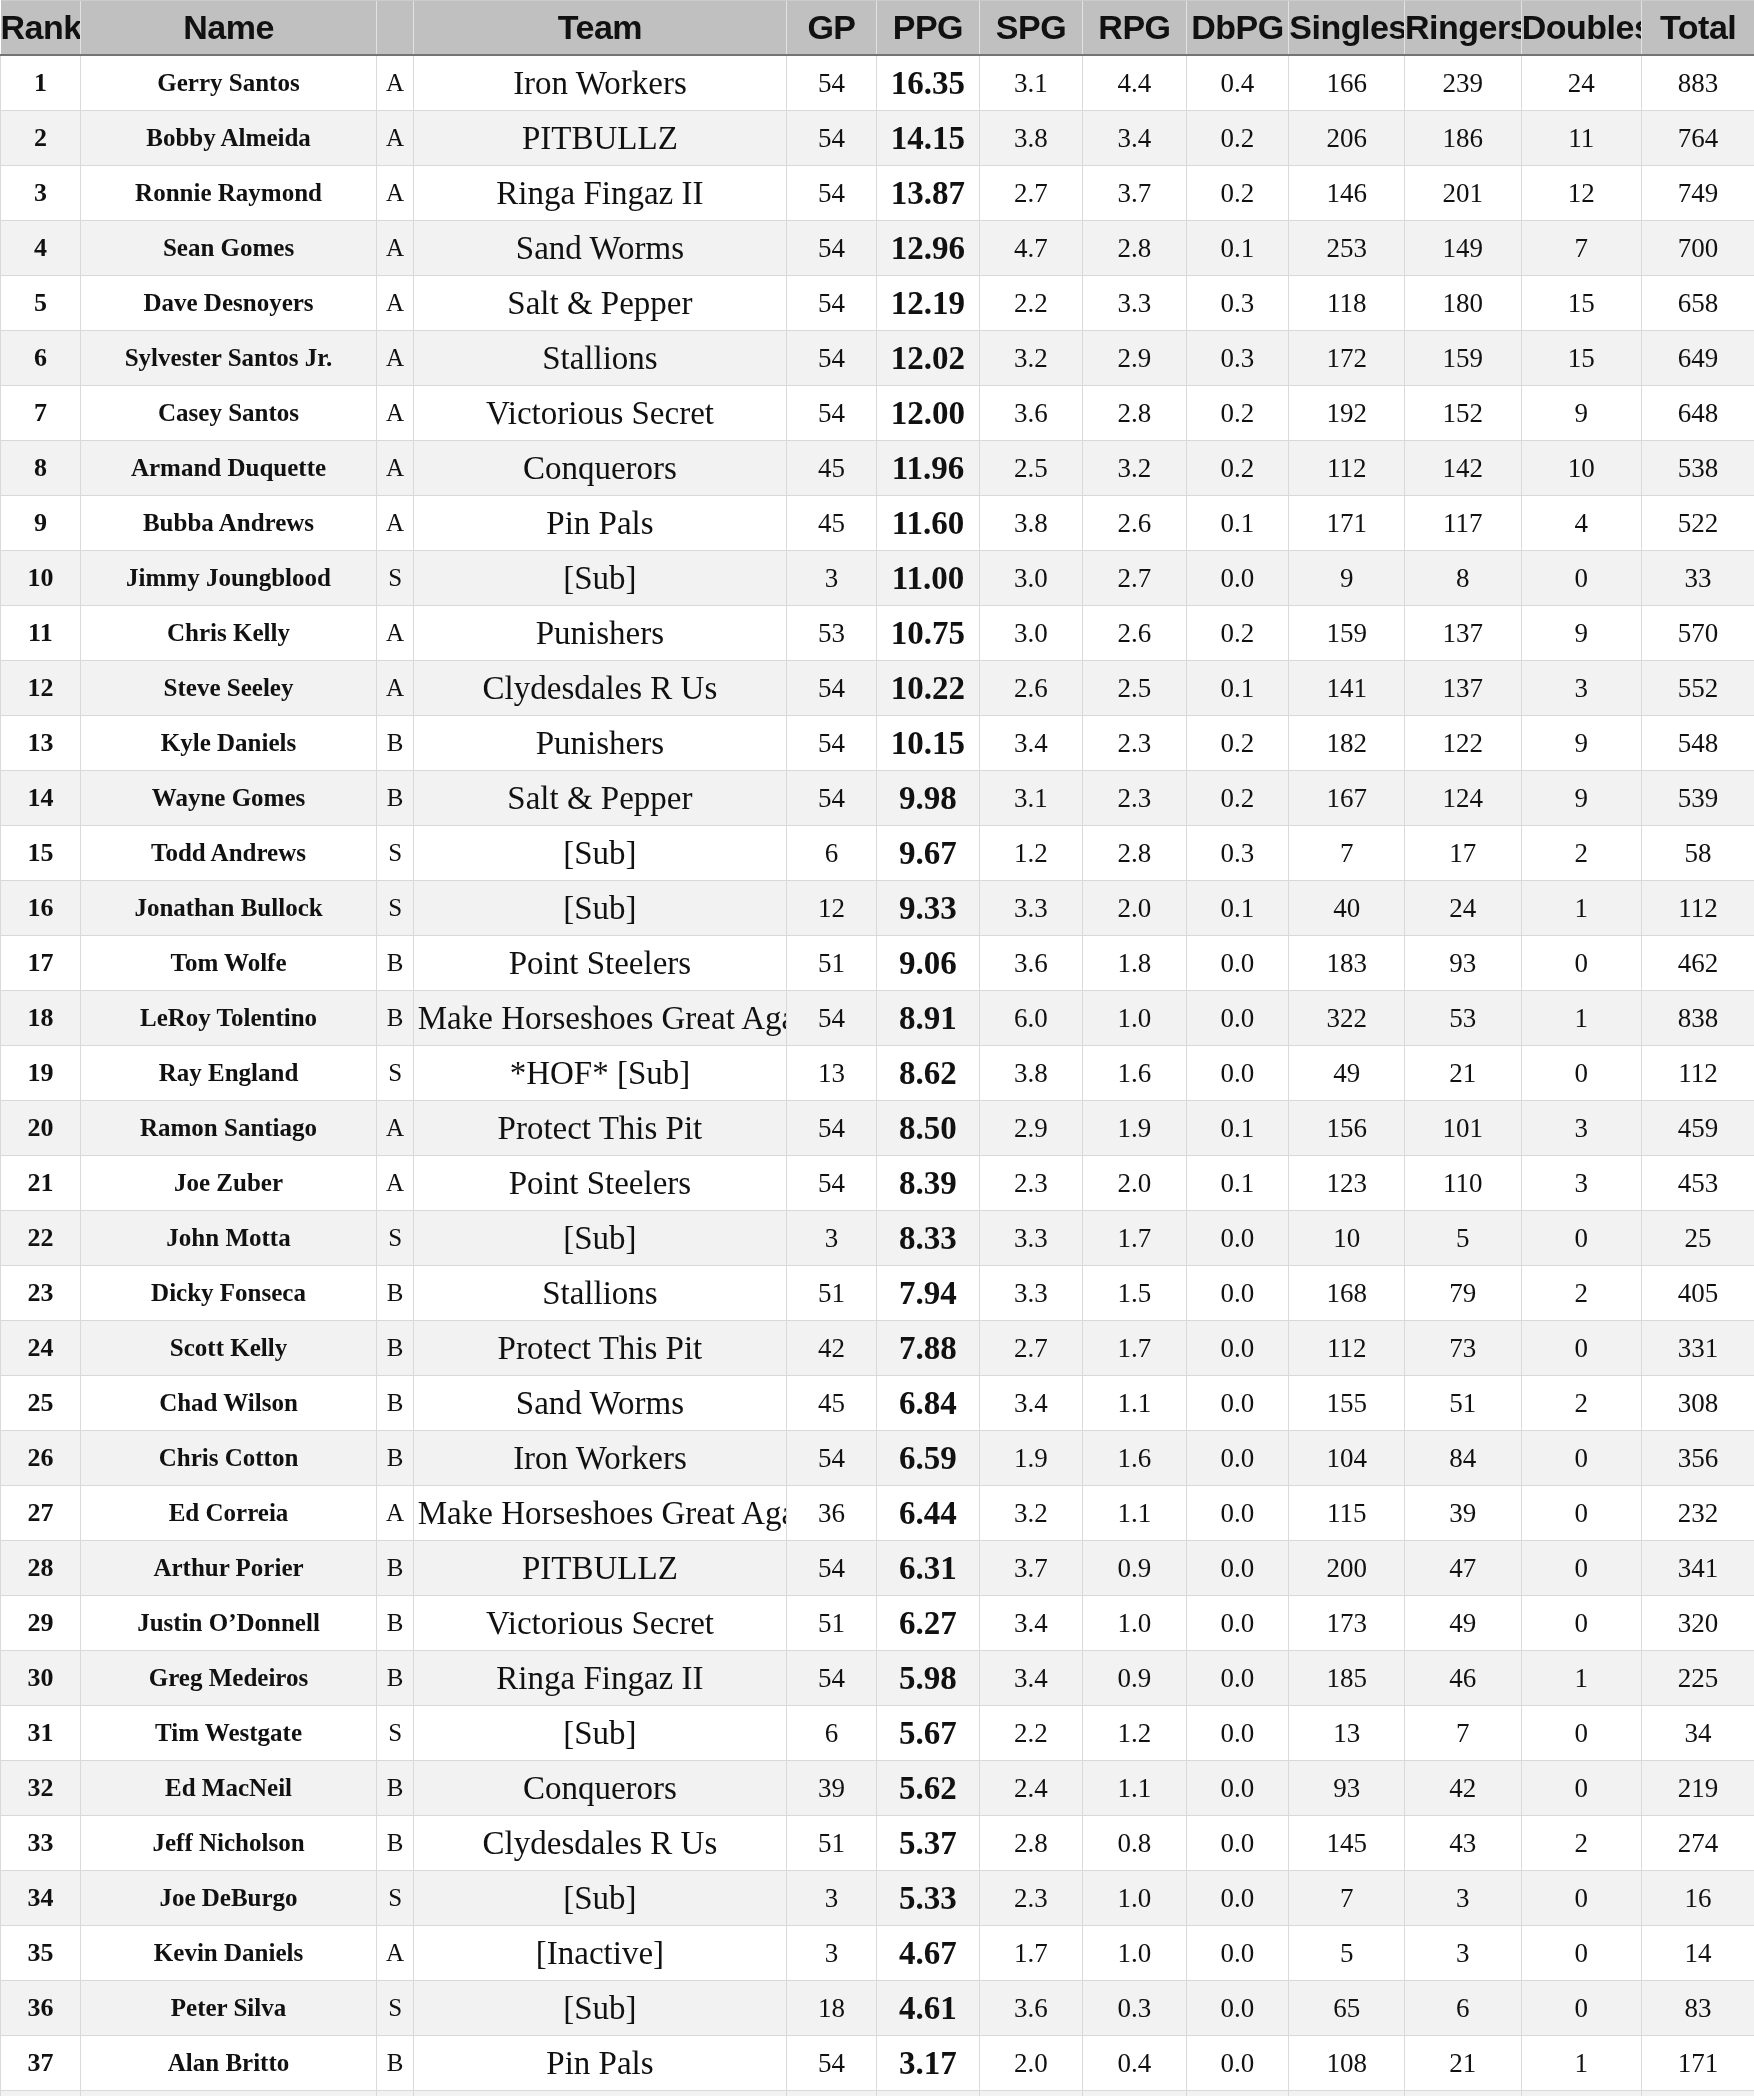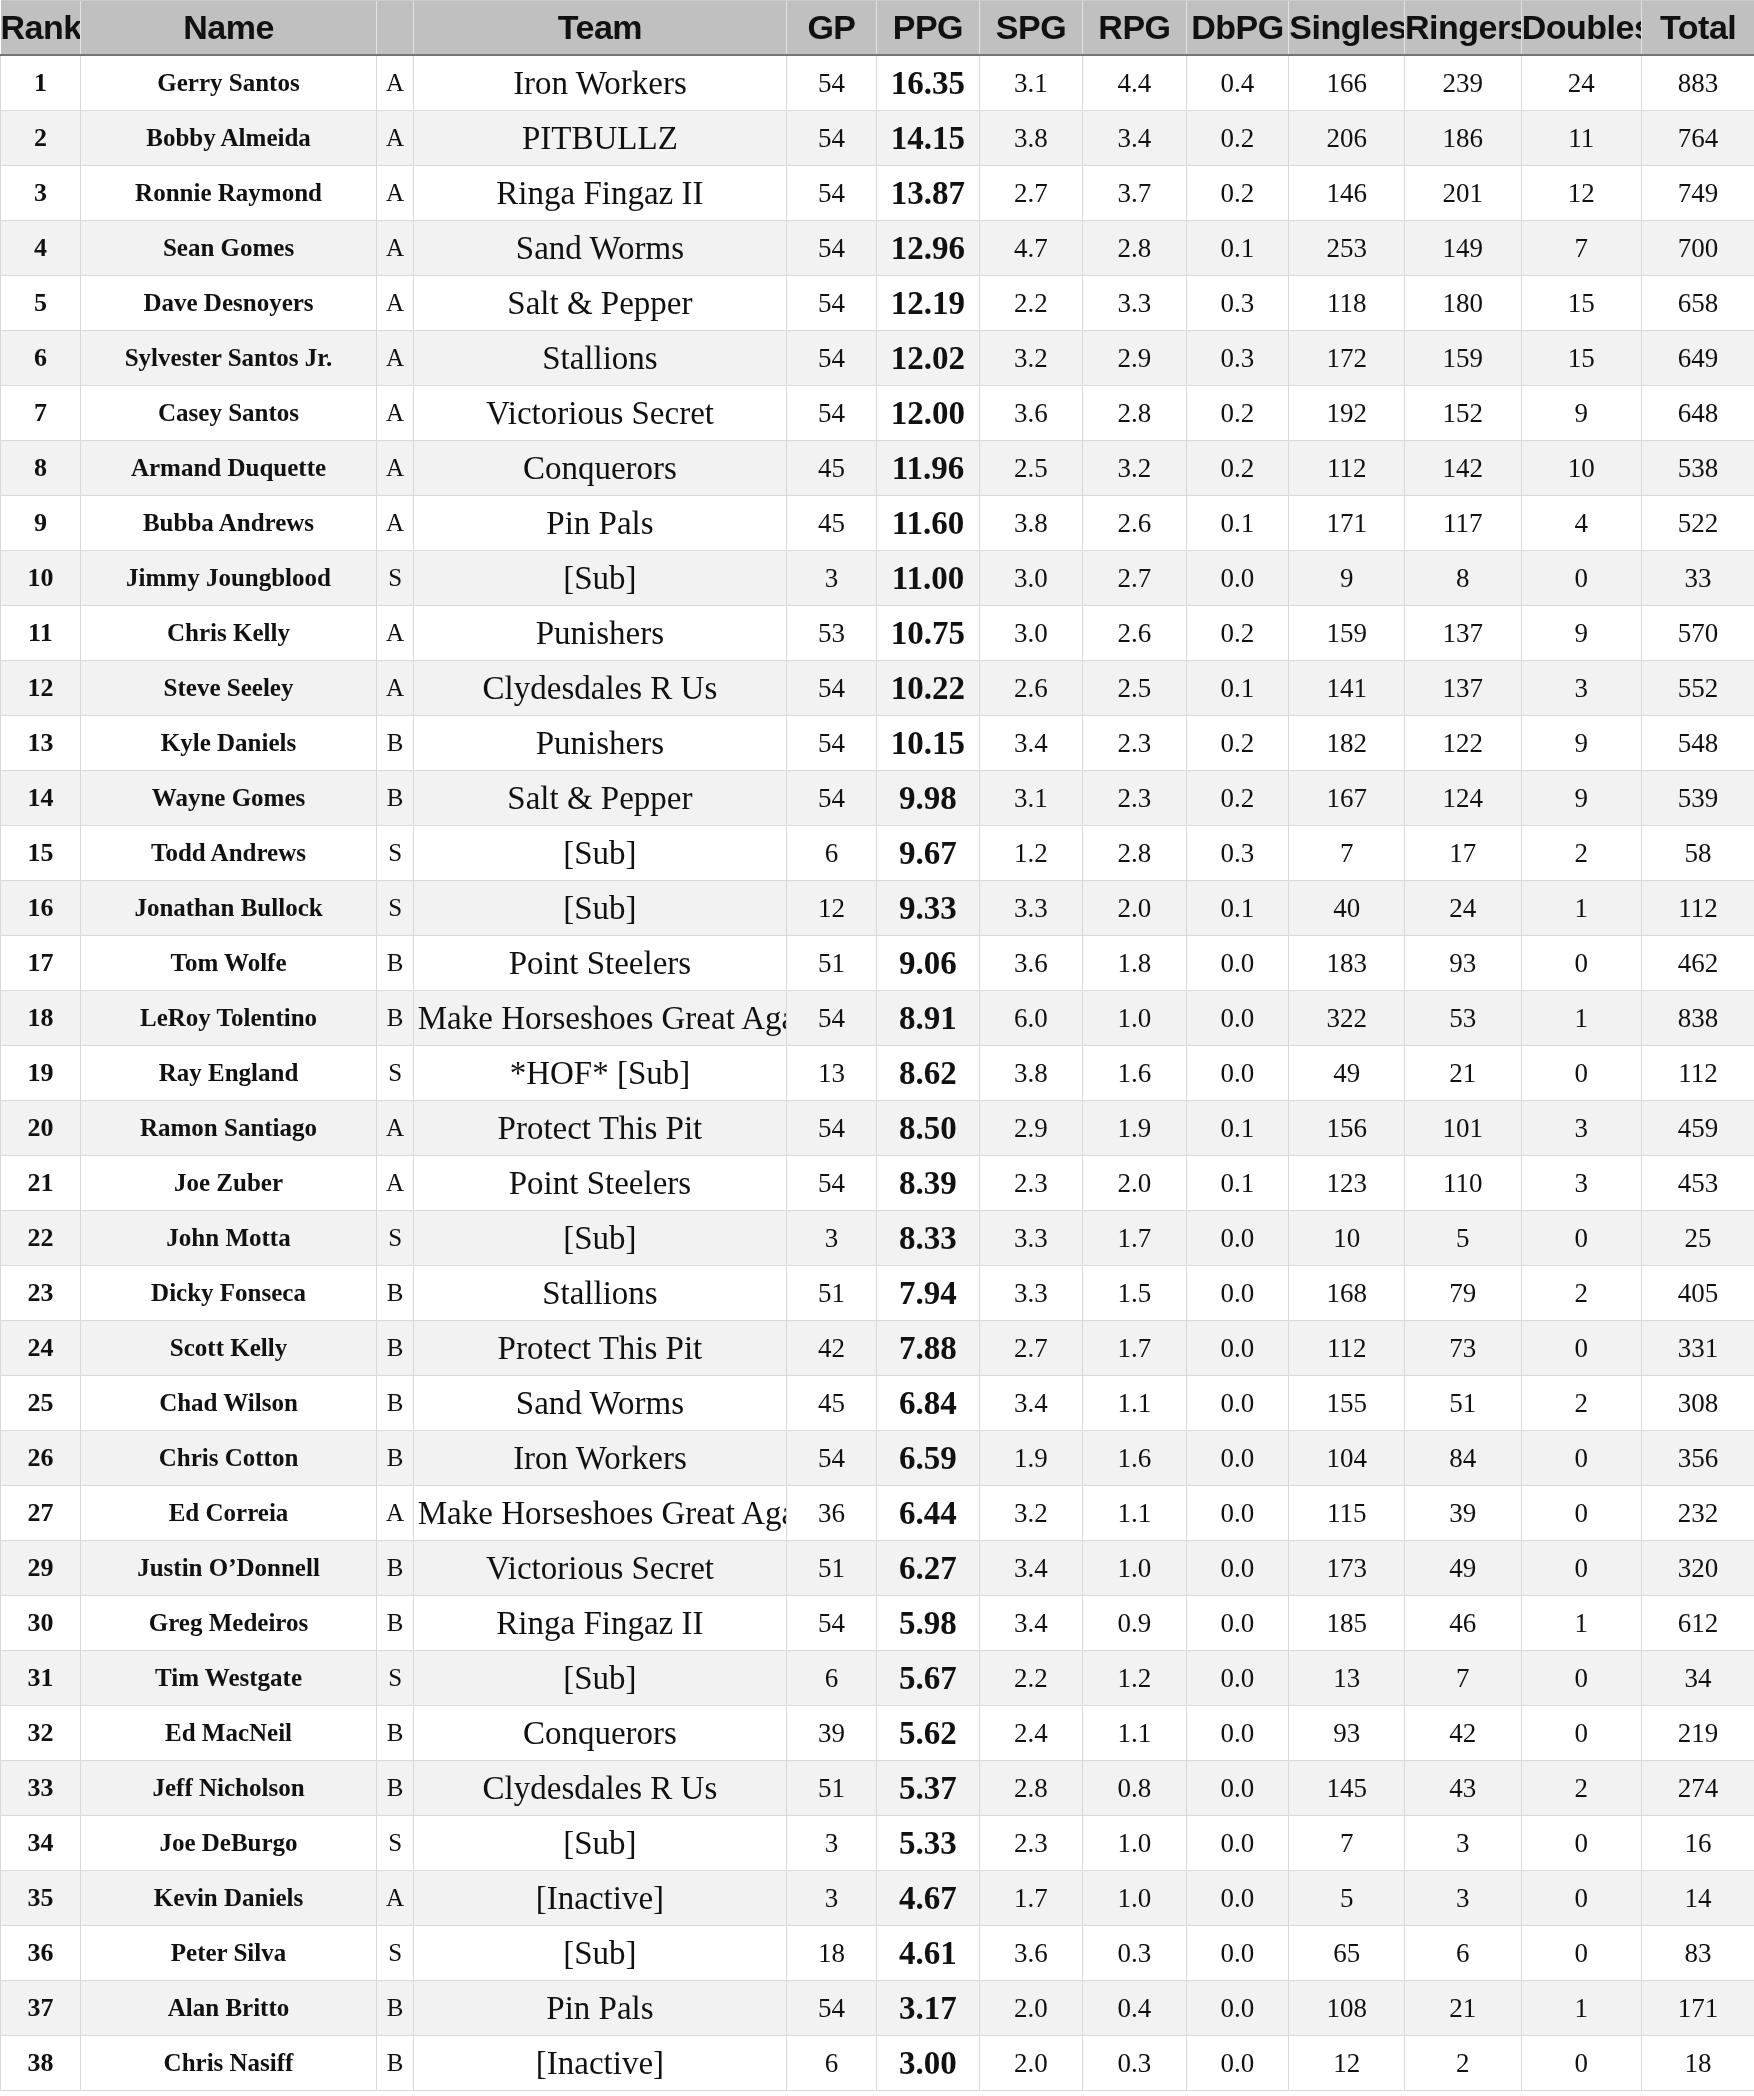--- a/index.html
+++ b/index.html
@@ -484,20 +484,35 @@
         <td class="col-ppg">6.44</td>
         <td class="col-spg">3.2</td>
         <td class="col-rpg">1.1</td>
         <td class="col-dbpg">0.0</td>
         <td class="col-singles">115</td>
         <td class="col-ringers">39</td>
         <td class="col-doubles">0</td>
         <td class="col-total">232</td>
       </tr>
       <tr>
+        <td class="col-rank">28</td>
+        <td class="col-name">Arthur Porier</td>
+        <td class="col-division">B</td>
+        <td class="col-team">PITBULLZ</td>
+        <td class="col-gp">54</td>
+        <td class="col-ppg">6.31</td>
+        <td class="col-spg">3.7</td>
+        <td class="col-rpg">0.9</td>
+        <td class="col-dbpg">0.0</td>
+        <td class="col-singles">200</td>
+        <td class="col-ringers">47</td>
+        <td class="col-doubles">0</td>
+        <td class="col-total">341</td>
+      </tr>
+      <tr>
         <td class="col-rank">29</td>
         <td class="col-name">Justin O’Donnell</td>
         <td class="col-division">B</td>
         <td class="col-team">Victorious Secret</td>
         <td class="col-gp">51</td>
         <td class="col-ppg">6.27</td>
         <td class="col-spg">3.4</td>
         <td class="col-rpg">1.0</td>
         <td class="col-dbpg">0.0</td>
         <td class="col-singles">173</td>
@@ -511,21 +526,21 @@
         <td class="col-division">B</td>
         <td class="col-team">Ringa Fingaz II</td>
         <td class="col-gp">54</td>
         <td class="col-ppg">5.98</td>
         <td class="col-spg">3.4</td>
         <td class="col-rpg">0.9</td>
         <td class="col-dbpg">0.0</td>
         <td class="col-singles">185</td>
         <td class="col-ringers">46</td>
         <td class="col-doubles">1</td>
-        <td class="col-total">612</td>
+        <td class="col-total">225</td>
       </tr>
       <tr>
         <td class="col-rank">31</td>
         <td class="col-name">Tim Westgate</td>
         <td class="col-division">S</td>
         <td class="col-team">[Sub]</td>
         <td class="col-gp">6</td>
         <td class="col-ppg">5.67</td>
         <td class="col-spg">2.2</td>
         <td class="col-rpg">1.2</td>

